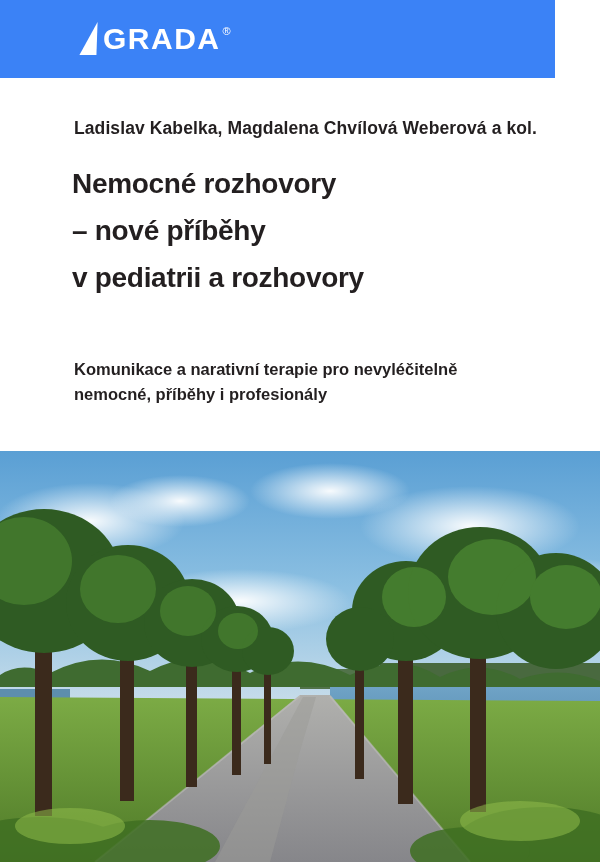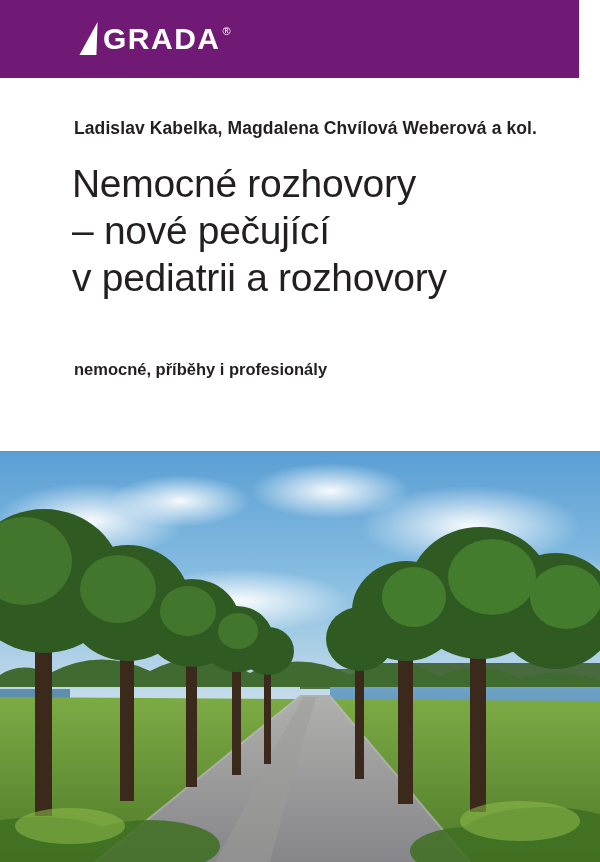--- a/index.html
+++ b/index.html
@@ -21,22 +21,21 @@
     overflow: hidden;
   }
 
   
   .top-band {
     position: absolute;
     top: 0;
     left: 0;
     width: 555px;
     height: 78px;
-    background: #701a75;
-    padding-left: 24px;
+    background: #3b82f6;
   }
   .logo {
     position: absolute;
     left: 80px;
     top: 22px;
     display: flex;
     align-items: flex-start;
     height: 36px;
   }
   .logo-mark {
@@ -81,22 +80,22 @@
     font-size: 17.5px;
     font-weight: bold;
     color: #231f20;
     letter-spacing: 0.1px;
   }
   .title {
     position: absolute;
     left: 72px;
     top: 82px;
     width: 500px;
-    font-size: 39px;
-    font-weight: normal;
+    font-size: 28px;
+    font-weight: bold;
     color: #231f20;
     line-height: 47px;
     letter-spacing: -0.3px;
   }
   .title .line {
     display: block;
     white-space: nowrap;
   }
   .subtitle {
     position: absolute;
@@ -141,25 +140,26 @@
       <span class="logo-reg">®</span>
     </div>
   </div>
 
   <div class="text-area">
 
     <div class="authors">Ladislav Kabelka, Magdalena Chvílová Weberová a kol.</div>
 
     <div class="title">
       <span class="line">Nemocné rozhovory</span>
-      <span class="line">– nové pečující</span>
+      <span class="line">– nové příběhy</span>
       <span class="line">v pediatrii a rozhovory</span>
     </div>
 
     <div class="subtitle">
+      <span class="line">Komunikace a narativní terapie pro nevyléčitelně</span>
       <span class="line">nemocné, příběhy i profesionály</span>
     </div>
   </div>
 
   <div class="photo">
     <svg viewBox="0 0 600 411" preserveAspectRatio="none">
       <defs>
         <linearGradient id="skyGrad" x1="0" y1="0" x2="0" y2="1">
           <stop offset="0%" stop-color="#5a9fd4"></stop>
           <stop offset="55%" stop-color="#8cc0e2"></stop>

